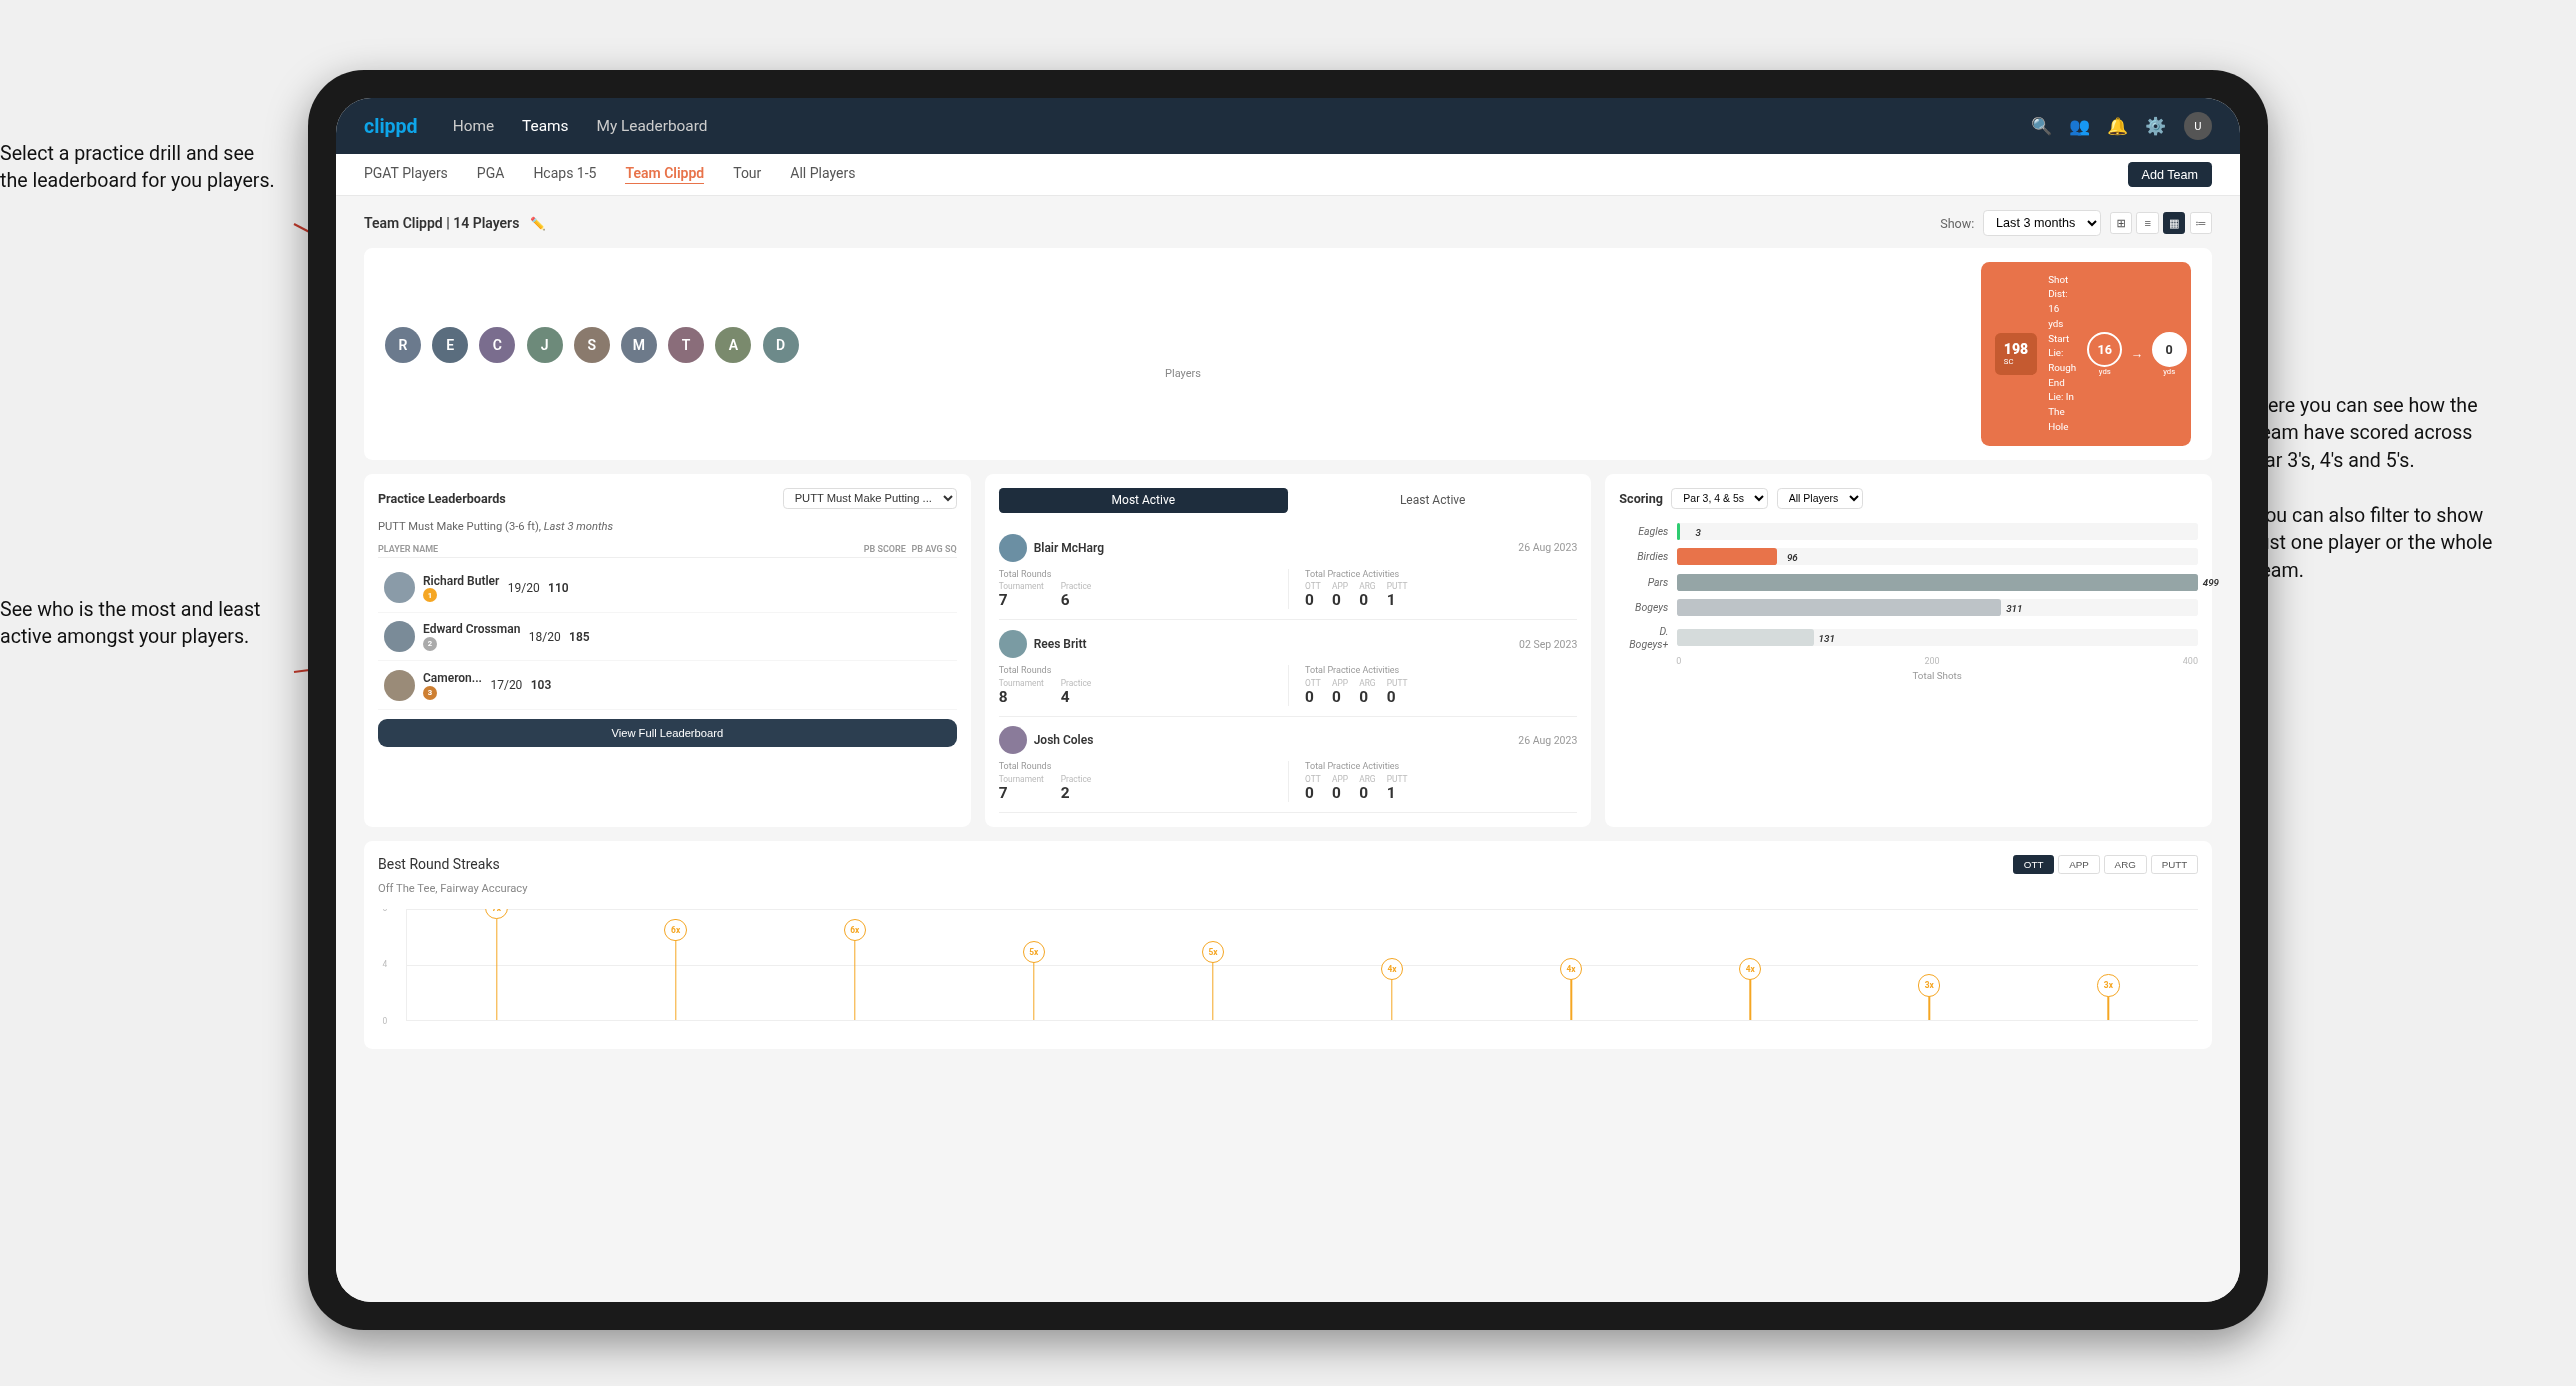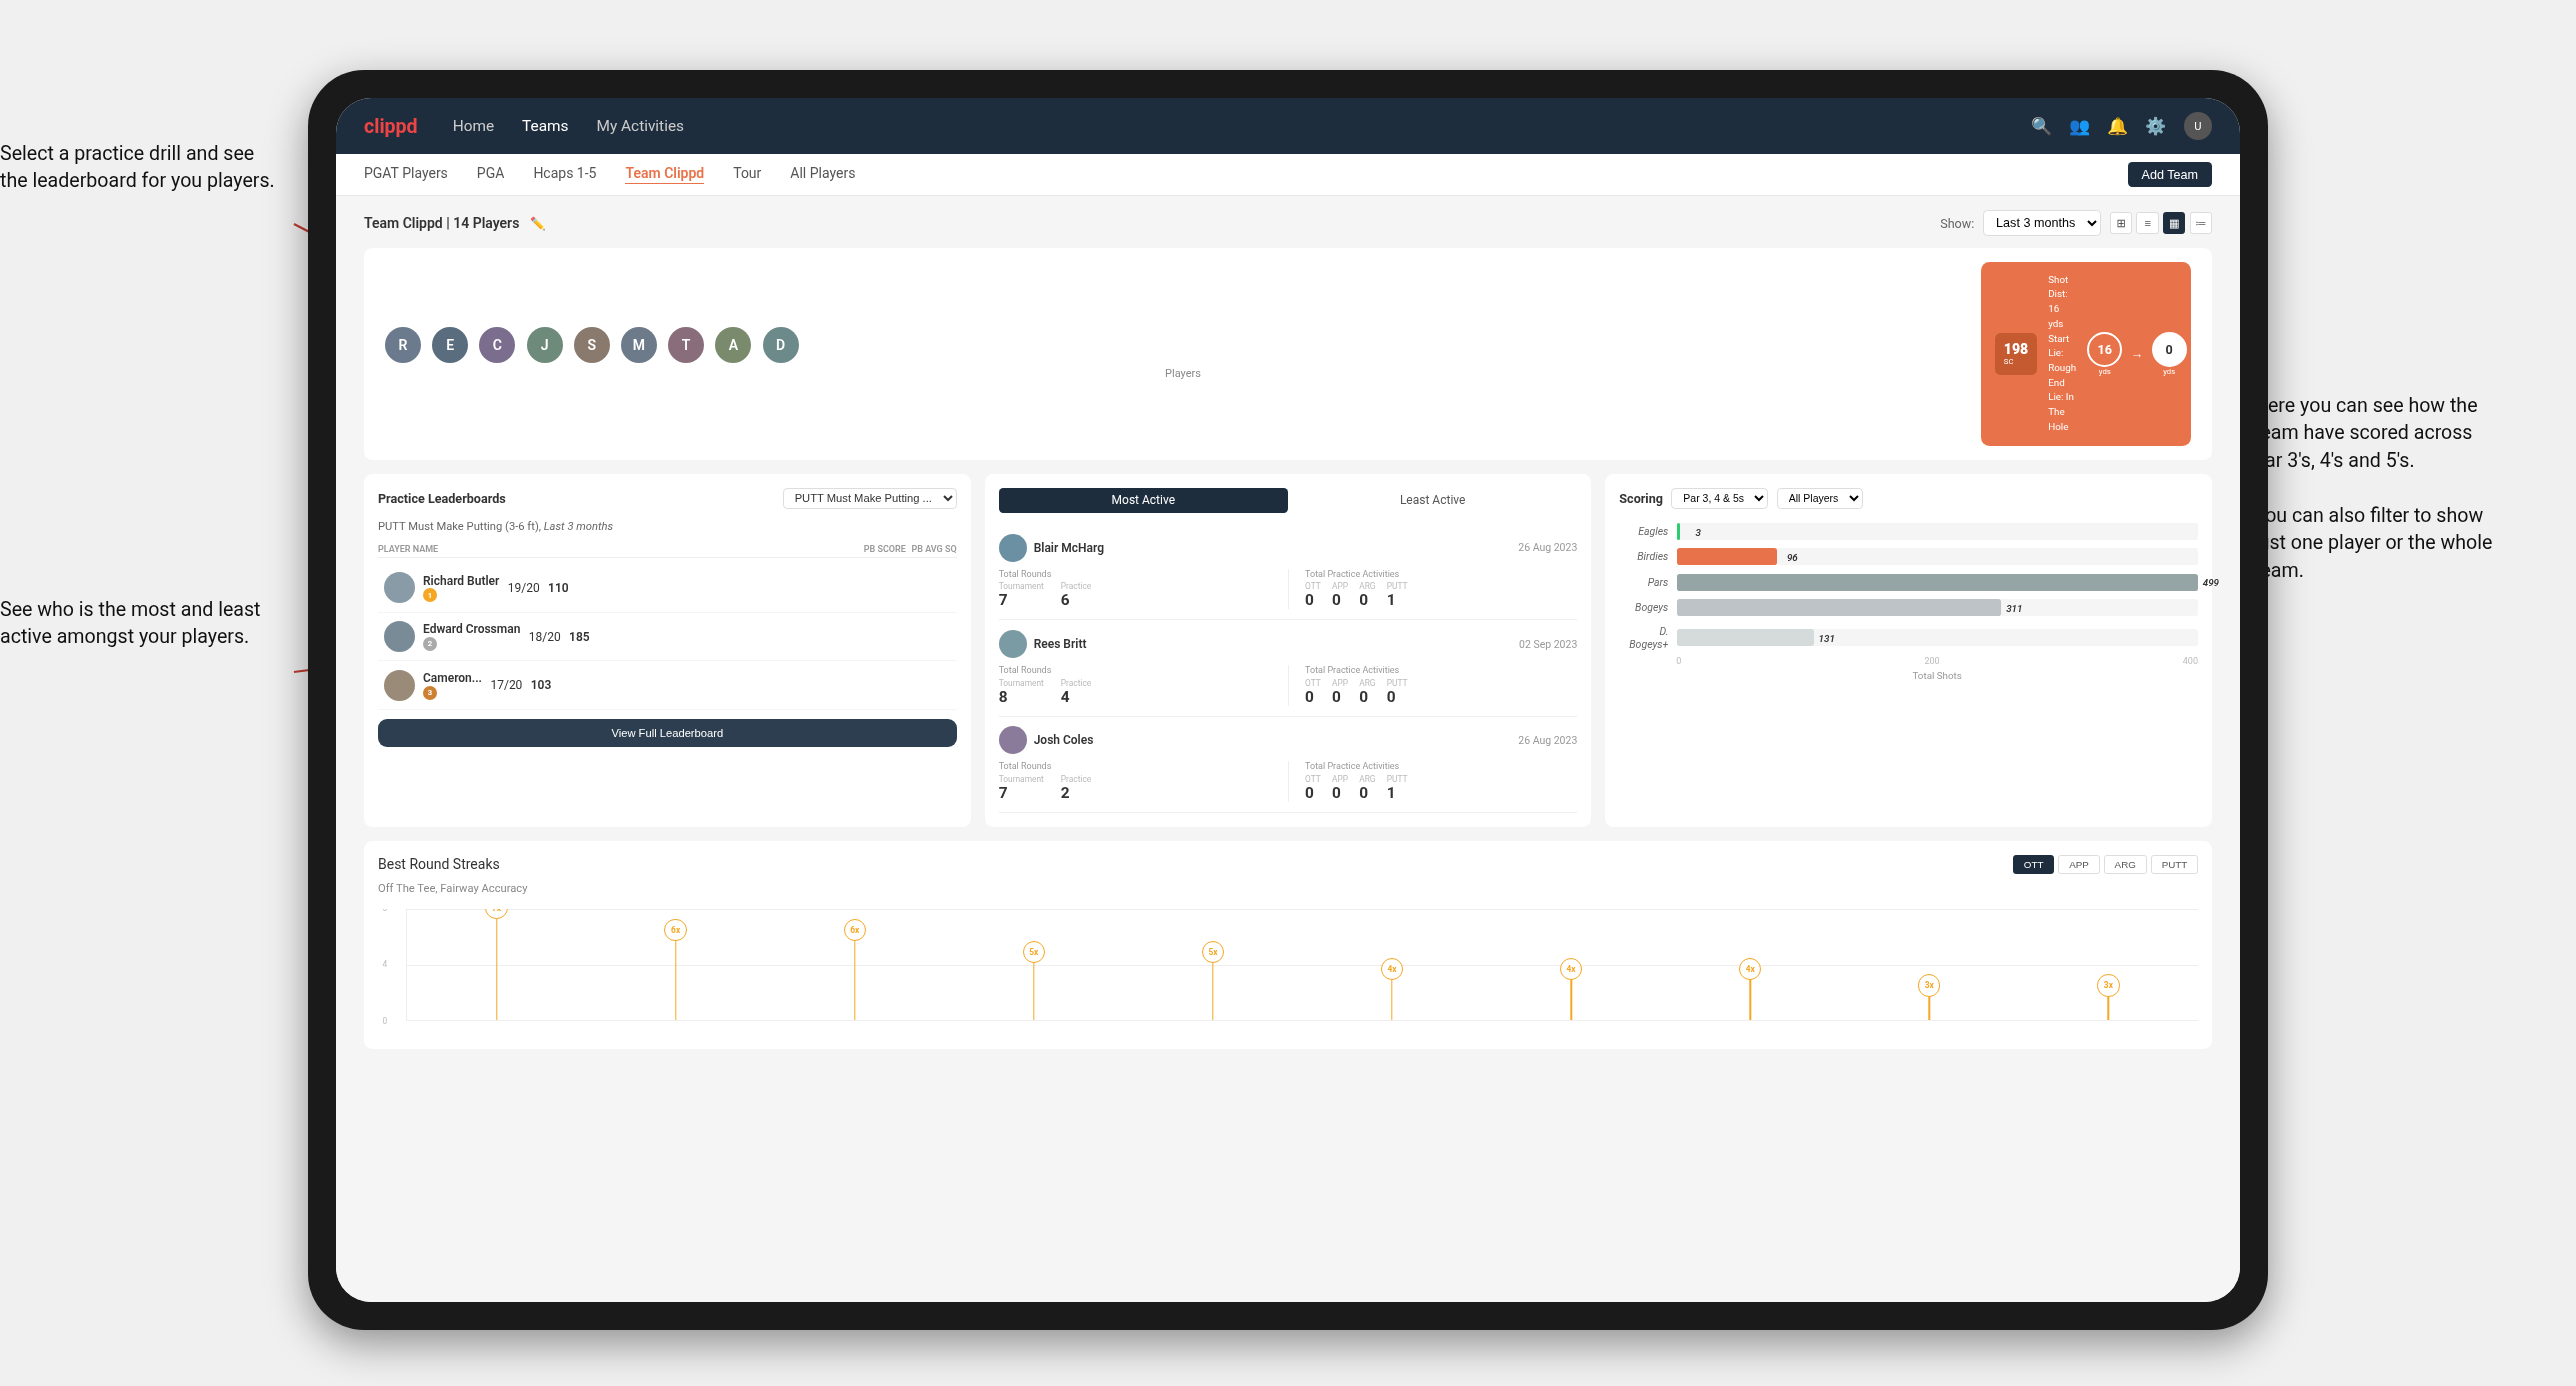--- a/index.html
+++ b/index.html
@@ -64,21 +64,21 @@
     
     .top-nav {
       background: #1e2d3d;
       height: 56px;
       display: flex;
       align-items: center;
       padding: 0 28px;
       flex-shrink: 0;
     }
     .nav-logo {
-      color: #ef4444;
+      color: #0ea5e9;
       font-size: 19.6px;
       font-weight: 700;
       margin-right: 35px;
     }
     .nav-items {
       display: flex;
       gap: 28px;
       flex: 1;
     }
     .nav-item {
@@ -605,21 +605,21 @@
 </svg>
 
 <div class="tablet-frame">
   <div class="tablet-screen">
 
     <nav class="top-nav">
       <div class="nav-logo">clippd</div>
       <div class="nav-items">
         <span class="nav-item">Home</span>
         <span class="nav-item active">Teams</span>
-        <span class="nav-item">My Activities</span>
+        <span class="nav-item">My Leaderboard</span>
       </div>
       <div class="nav-icons">
         <span class="nav-icon">🔍</span>
         <span class="nav-icon">👥</span>
         <span class="nav-icon">🔔</span>
         <span class="nav-icon">⚙️</span>
         <div class="nav-avatar">U</div>
       </div>
     </nav>
 

